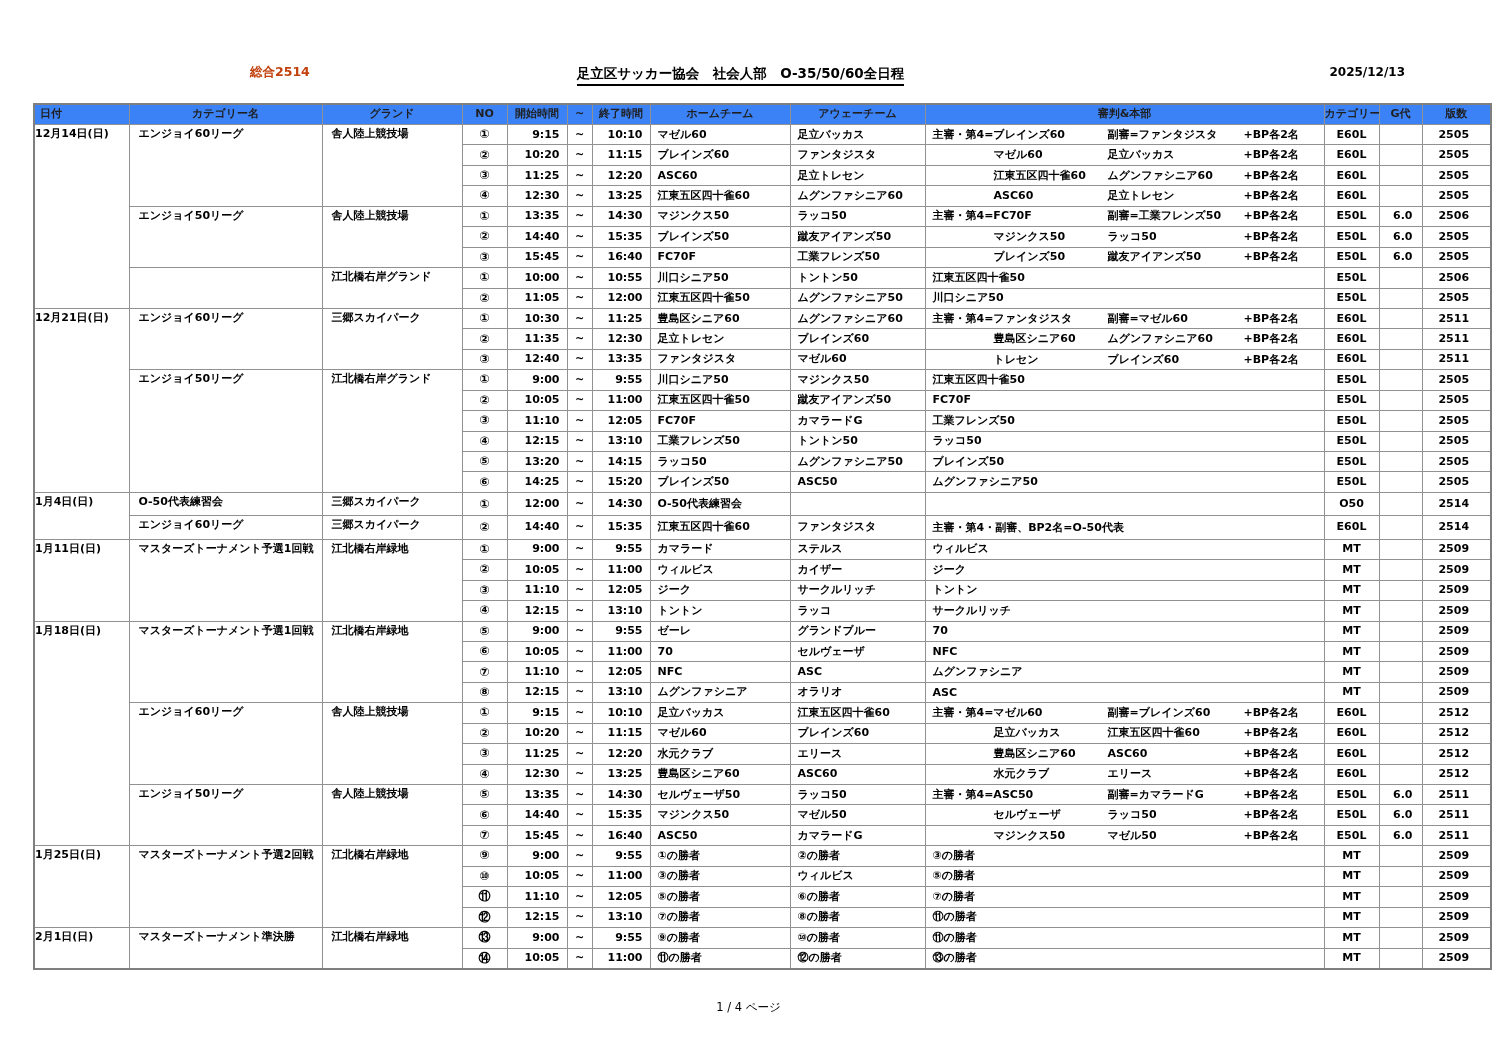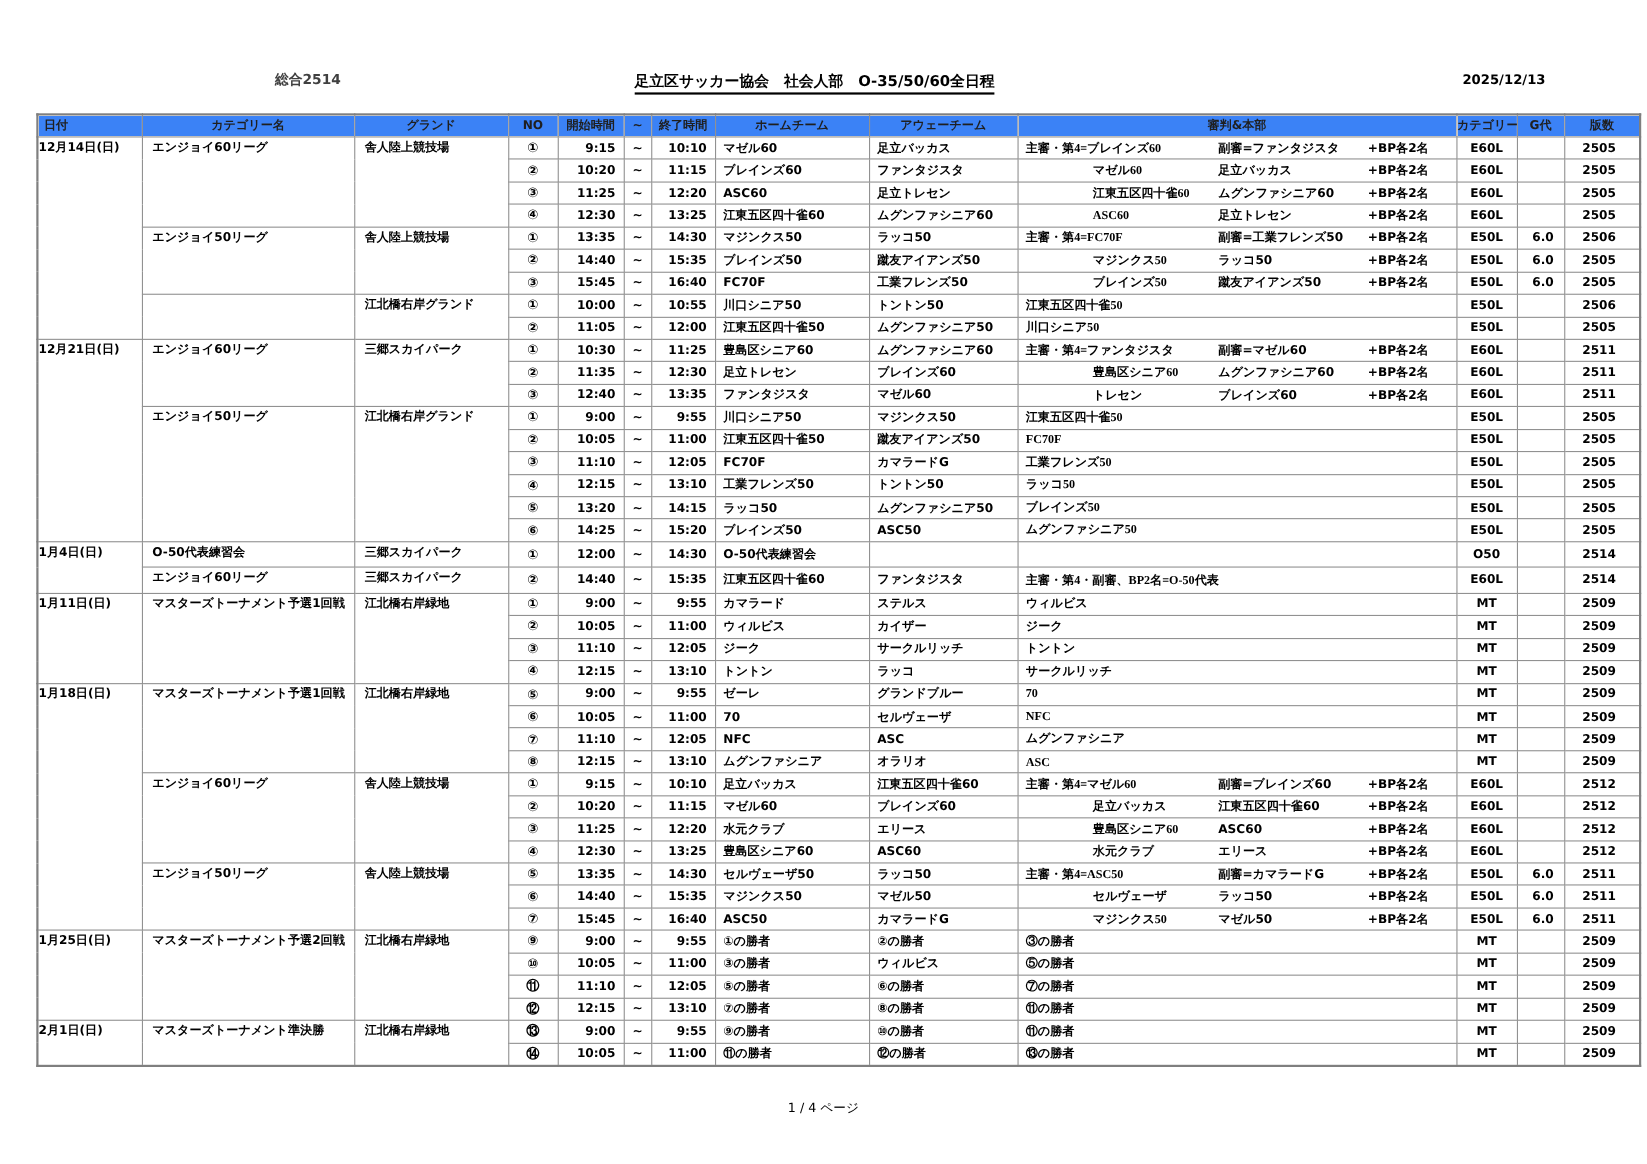--- a/index.html
+++ b/index.html
@@ -1,37 +1,37 @@
 <!DOCTYPE html>
 <html><head>
 <meta charset="utf-8">
 <style>
   html,body{margin:0;padding:0;background:#ffffff;}
   body{width:1497px;height:1058px;font-family:"DejaVu Sans",sans-serif;color:#000;}
   .page{position:relative;width:1497px;height:1058px;background:#fff;overflow:hidden;}
-  .doc-no{position:absolute;left:250px;top:64px;font-size:12.5px;font-weight:bold;color:#404040;text-align:center;}
+  .doc-no{position:absolute;left:250px;top:64px;font-size:12.5px;font-weight:bold;color:#c2410c;text-align:center;}
   .title-wrap{position:absolute;left:0;right:16px;top:63px;text-align:center;}
   .title{display:inline-block;font-size:13.5px;font-weight:bold;border-bottom:2px solid #000;padding-bottom:1px;}
   .hdr-date{position:absolute;right:92px;top:65px;font-size:12px;font-weight:bold;}
   table.t{position:absolute;left:33px;top:103px;width:1457px;border-collapse:collapse;table-layout:fixed;
           font-size:11px;font-weight:bold;color:#000;border:2px solid #7f7f7f;}
   .t th,.t td{border:1px solid #919191;height:19.45px;padding:0;line-height:1.1;
               white-space:nowrap;overflow:hidden;vertical-align:middle;}
   .t thead th{background:#3b82f6;color:#1f1f1f;font-weight:bold;text-align:center;height:19px;}
   .t thead th.h-date{text-align:left;padding-left:5px;}
   td.c-date{vertical-align:top;text-align:left;padding-top:3px;}
   td.c-cat{vertical-align:top;text-align:left;padding:3px 0 0 9px;}
   td.c-ground{vertical-align:top;text-align:left;padding:3px 0 0 9px;margin-left:20px;}
   td.c-no{text-align:center;font-size:12px;}
   td.c-time{text-align:right;padding-right:7px;}
   td.c-tilde{text-align:center;}
   td.c-team{text-align:left;padding-left:7px;}
   td.c-ref{position:relative;}
   td.c-ref span{position:absolute;top:50%;transform:translateY(-50%);}
-  td.c-ref .r1{left:7px;font-family:Liberation Serif, serif;}
+  td.c-ref .r1{left:7px;}
   td.c-ref .r1.ind{left:68px;}
   td.c-ref .r2{left:182px;}
   td.c-ref .r3{left:318px;}
   td.c-lcat{text-align:center;}
   td.c-g{text-align:right;padding-right:9px;}
   td.c-ver{text-align:center;padding-right:5px;}
   .footer{position:absolute;left:0;right:0;top:1000px;text-align:center;font-size:11.5px;}
 </style>
 </head>
 <body>

